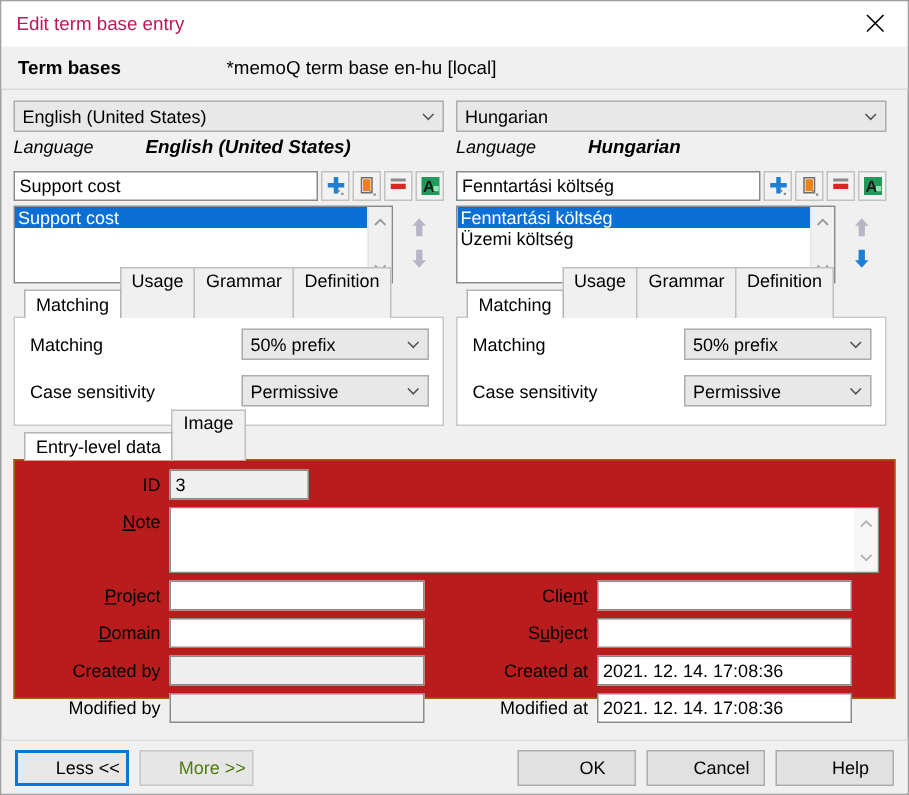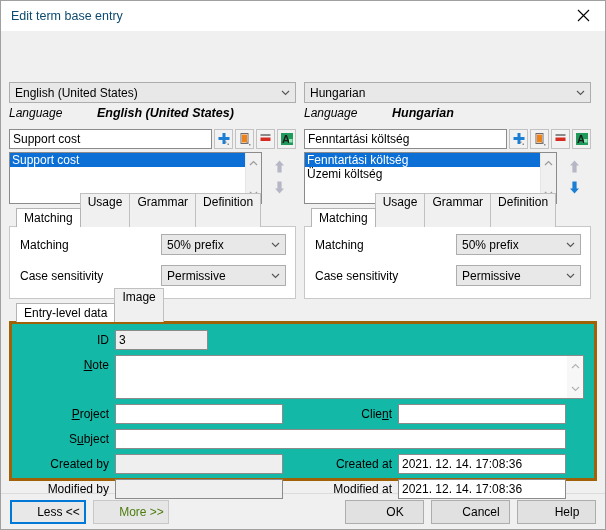--- a/index.html
+++ b/index.html
@@ -28,21 +28,21 @@
     height: 30px;
     background: #ffffff;
     display: flex;
     align-items: center;
     flex: 0 0 auto;
     position: relative;
   }
   .titlebar-text {
     padding-left: 10px;
     font-size: 12.5px;
-    color: #0c4a6e;
+    color: #be185d;
   }
   .close-btn {
     position: absolute;
     right: 0; top: 0;
     width: 44px; height: 29px;
     display: flex; align-items: center; justify-content: center;
     cursor: default;
   }
   .close-btn svg { display: block; }
 
@@ -69,21 +69,21 @@
     flex: 1 1 auto;
     position: relative;
     padding: 0 8px;
     box-sizing: border-box;
   }
   .cols {
     display: flex;
     gap: 8px;
     padding-top: 7px;
   }
-  .col { width: 287px; margin-top: 44px; }
+  .col { width: 287px; }
 
   
   .combo {
     height: 21px;
     box-sizing: border-box;
     border: 1px solid #adadad;
     background: #e8e8e8;
     display: flex;
     align-items: center;
     padding: 0 4px 0 5px;
@@ -234,22 +234,22 @@
     align-items: center;
     height: 21px;
     margin-bottom: 10px;
   }
   .field-row .cap { flex: 0 0 auto; width: 141px; font-size: 12px; }
   .field-row .combo { flex: 1 1 auto; }
 
   
   .entry-section { margin-top: 4px; }
   .entry-panel {
-    border: 3px solid #a16207;
-    background: #14b8a6;
+    border: 1px solid #a16207;
+    background: #b91c1c;
     box-sizing: border-box;
     margin-top: -1px;
     height: 160px;
     padding: 6px 8px 0 8px;
     position: relative;
     z-index: 1;
   }
   .erow {
     display: flex;
     align-items: flex-start;
@@ -361,20 +361,24 @@
 
   <div class="titlebar">
     <div class="titlebar-text">Edit term base entry</div>
     <div class="close-btn">
       <svg width="13" height="13" viewBox="0 0 13 13">
         <path d="M1 1 L12 12 M12 1 L1 12" stroke="#000" stroke-width="1.1" fill="none"></path>
       </svg>
     </div>
   </div>
 
+  <div class="tb-header">
+    <div class="tb-label">Term bases</div>
+    <div class="tb-value">*memoQ term base en-hu [local]</div>
+  </div>
 
   <div class="content">
 
     <div class="cols">
 
       <div class="col">
         <div class="combo">
           <span class="val">English (United States)</span>
           <span class="chev">
             <svg width="11" height="11" viewBox="0 0 11 11">
@@ -639,20 +643,24 @@
             <input class="einput" value="" style="">
           </div>
           <div class="half">
             <span class="elabel">Clie<span class="ulc">n</span>t</span>
             <input class="einput" value="" style="">
           </div>
         </div>
 
         <div class="erow pairrow">
           <div class="half">
+            <span class="elabel"><span class="ulc">D</span>omain</span>
+            <input class="einput" value="" style="">
+          </div>
+          <div class="half">
             <span class="elabel">S<span class="ulc">u</span>bject</span>
             <input class="einput" value="" style="">
           </div>
         </div>
 
         <div class="erow pairrow">
           <div class="half">
             <span class="elabel">Created by</span>
             <input class="einput readonly blurred" readonly="" value="" style="">
           </div>

